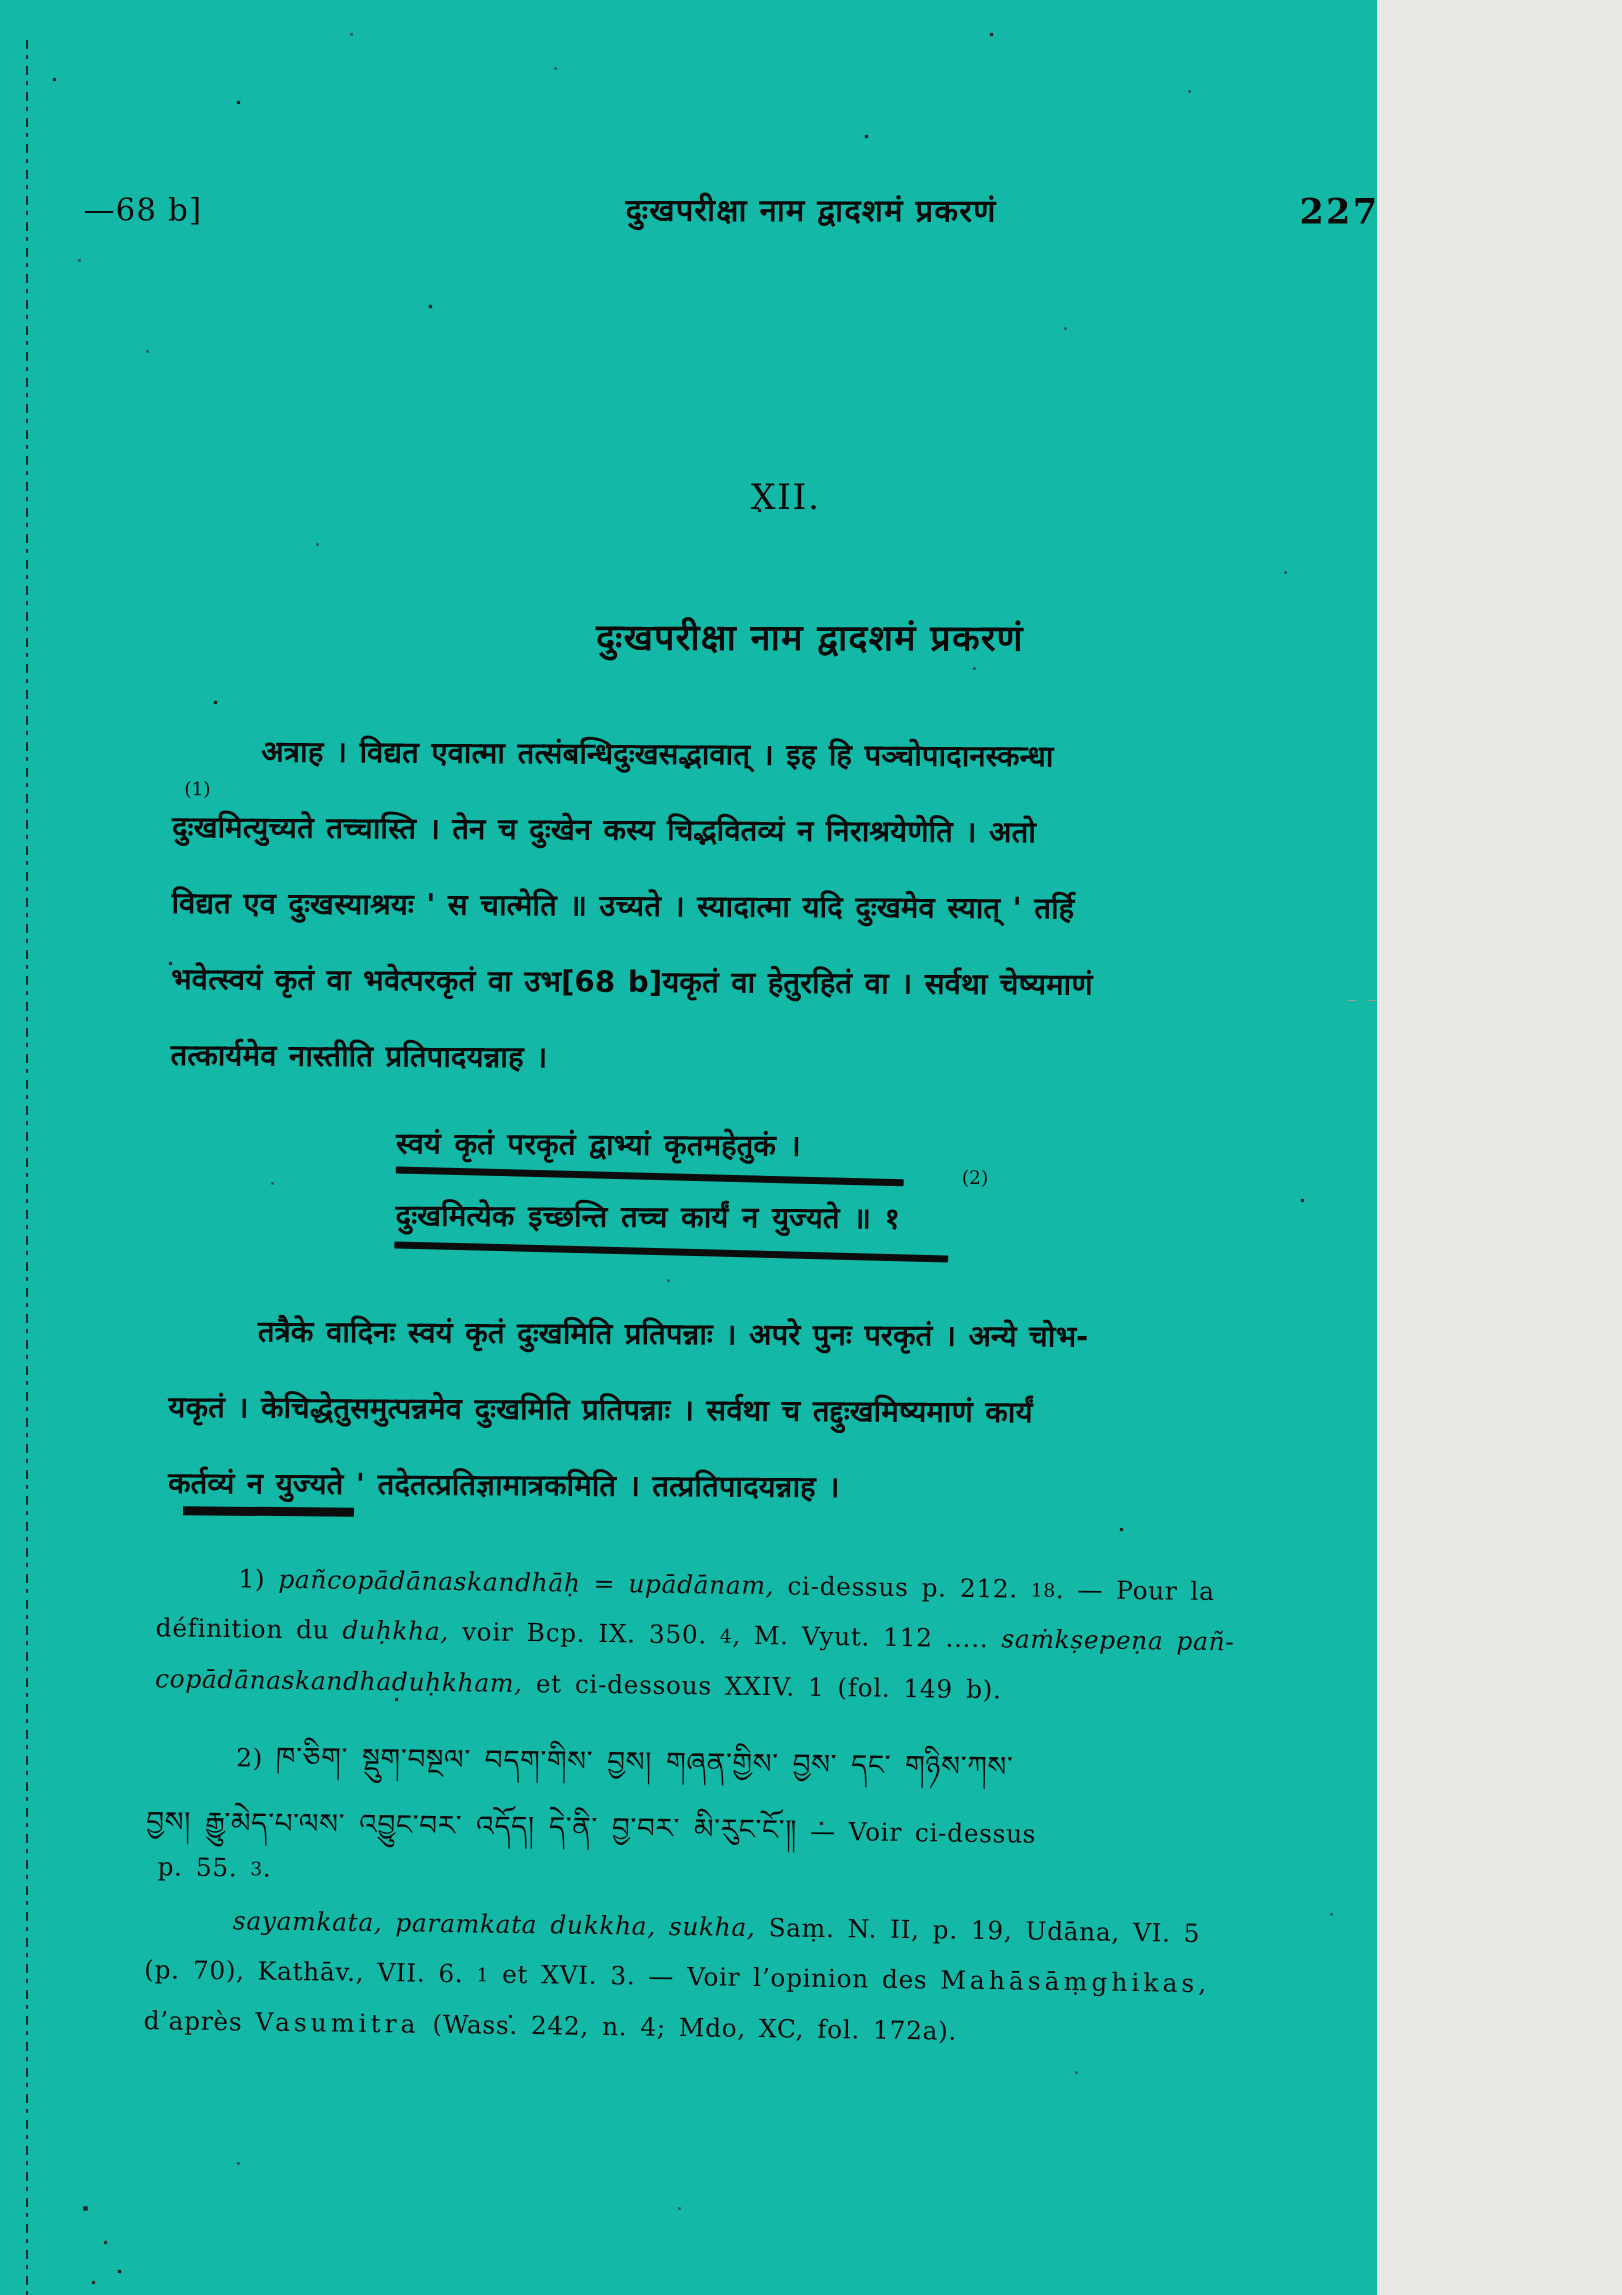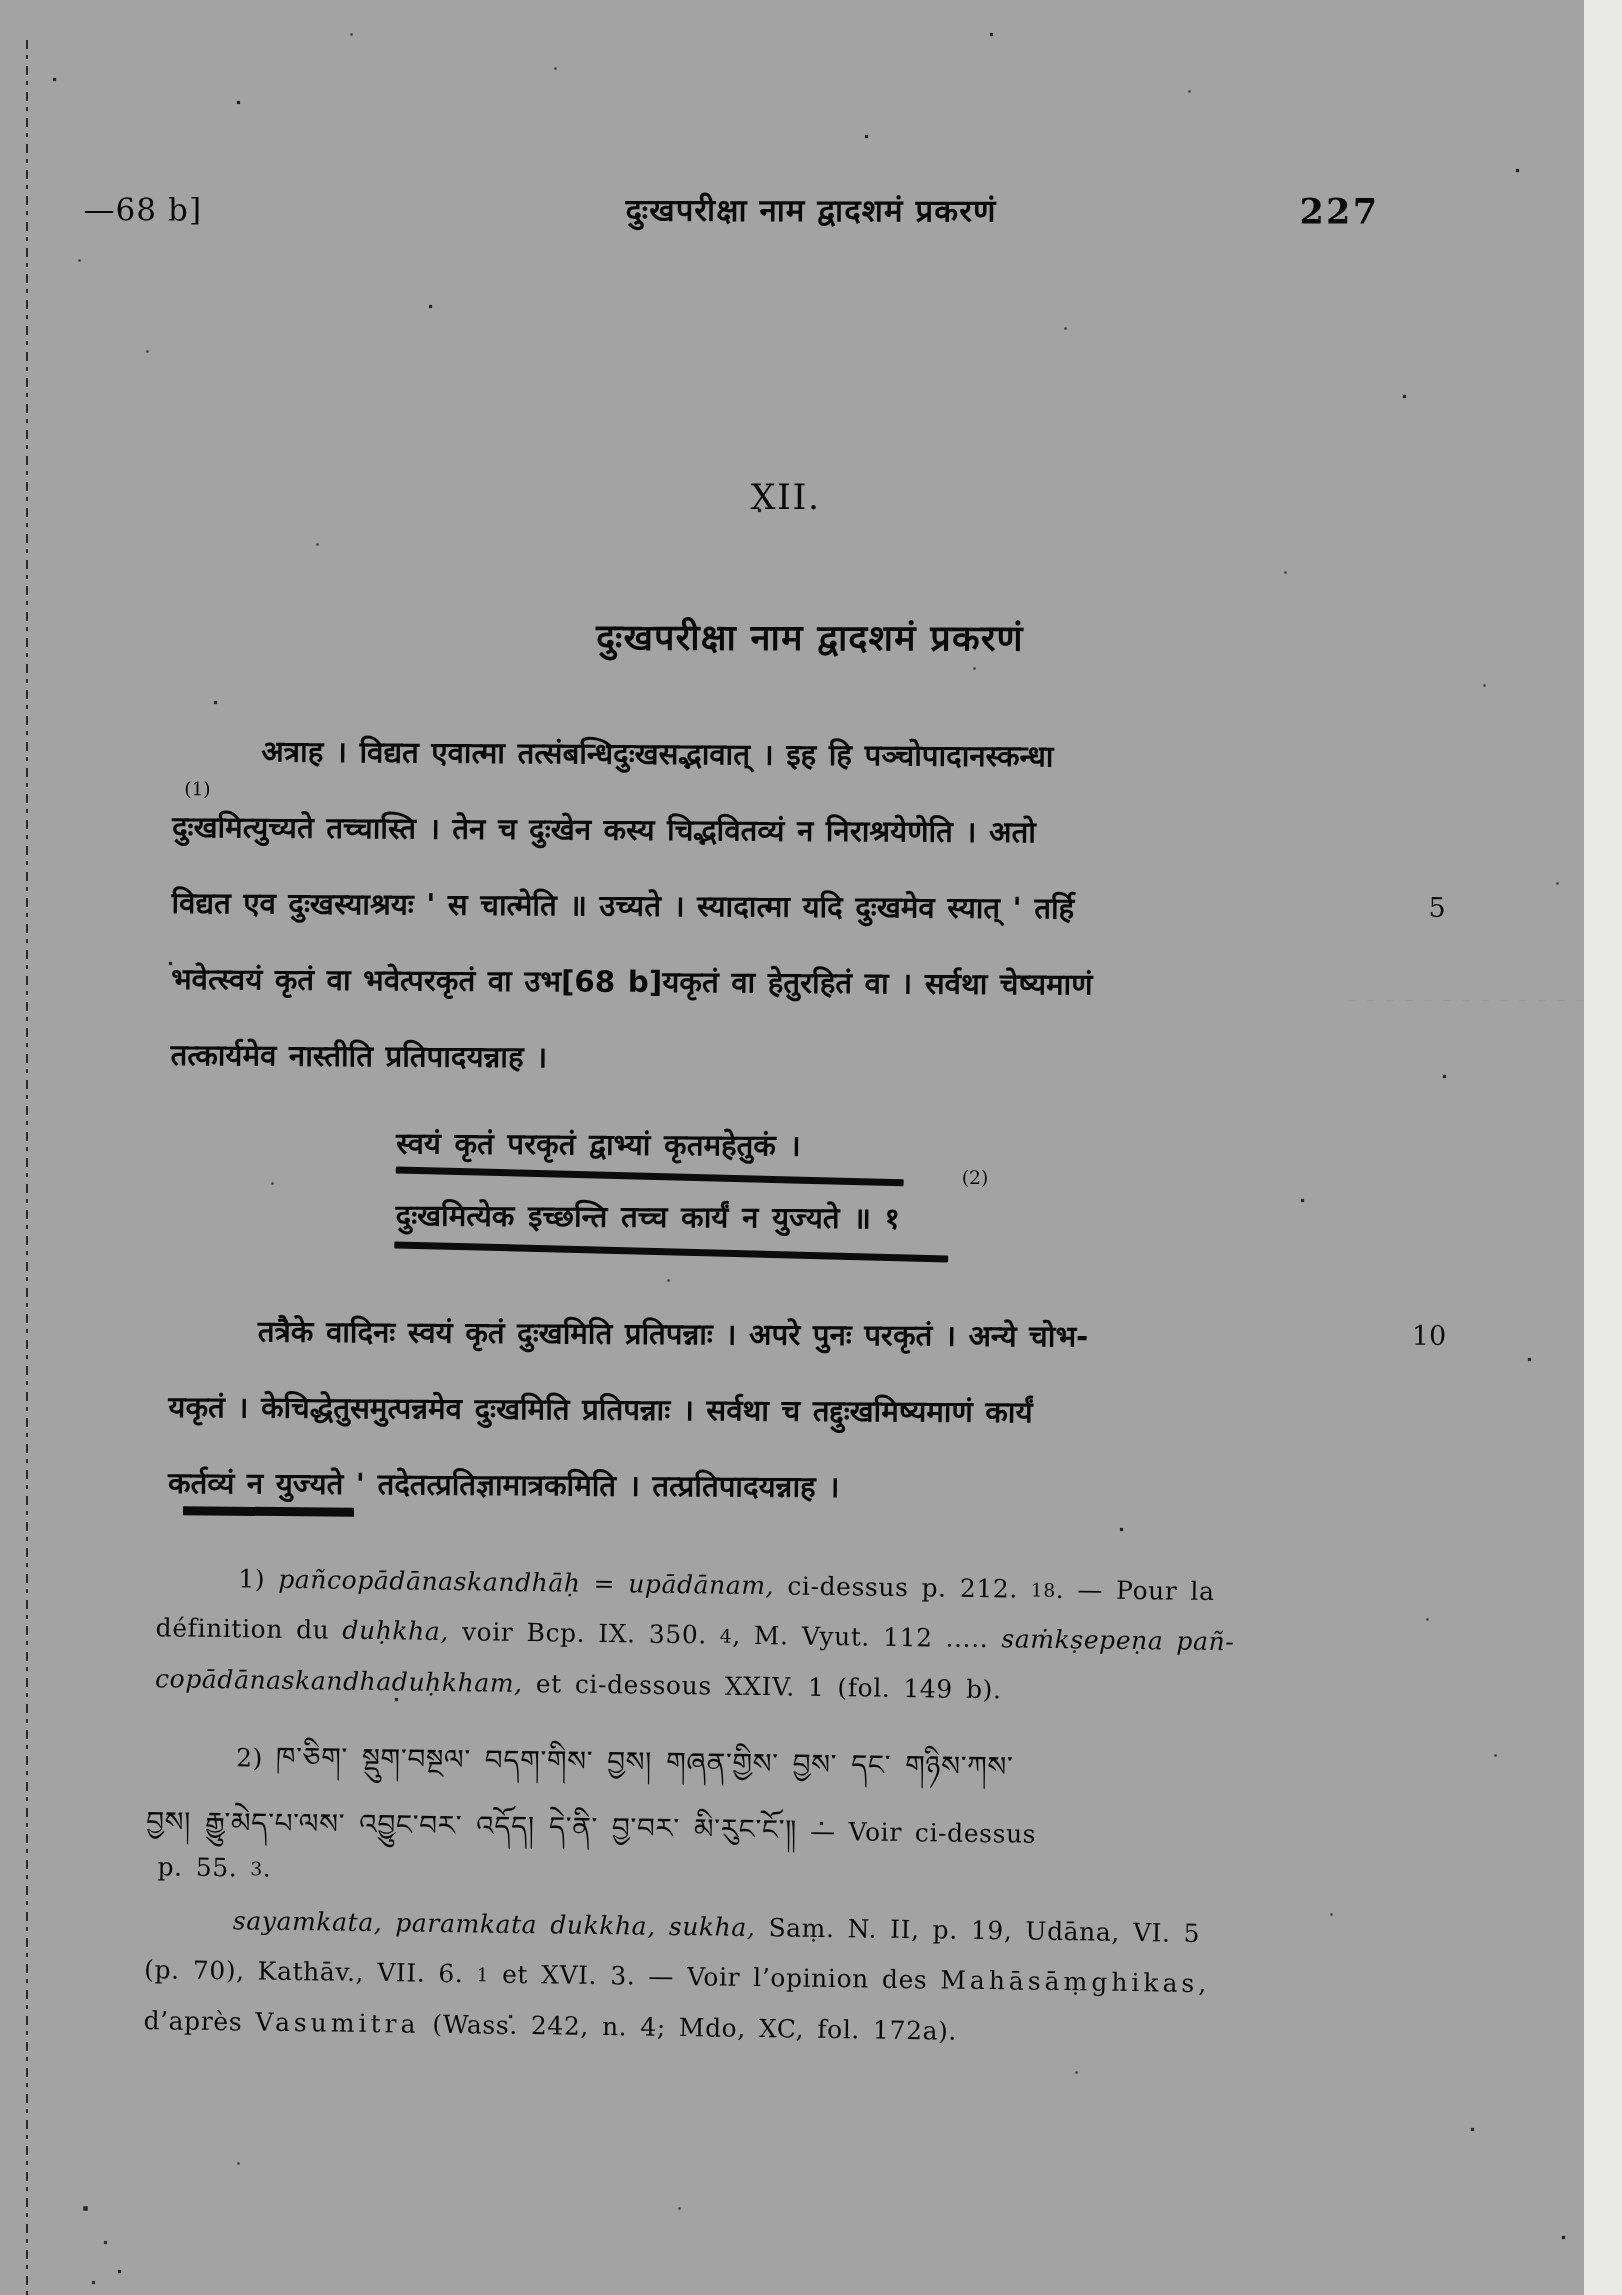--- a/index.html
+++ b/index.html
@@ -1,19 +1,19 @@
 <!DOCTYPE html>
 <html style="font-size:9px"><head>
 <meta charset="utf-8">
 <style>
   html,body{margin:0;padding:0;background:#e8e8e4;}
   .page{
     position:relative;
-    width:1584px;height:2295px;
-    background:#a3a3a3;
+    width:1377px;height:2295px;
+    background:#14b8a6;
     overflow:hidden;
     color:#0a0a0a;
   }
   
   .bind-line{
     position:absolute;left:26px;top:40px;width:1.7px;height:2256px;
     background:repeating-linear-gradient(to bottom,#161616 0 9px,transparent 9px 15.3px,#161616 15.3px 19px,transparent 19px 26px);
     opacity:.85;
   }
   .tilt-a{transform:rotate(0.15deg);transform-origin:0 0;}

